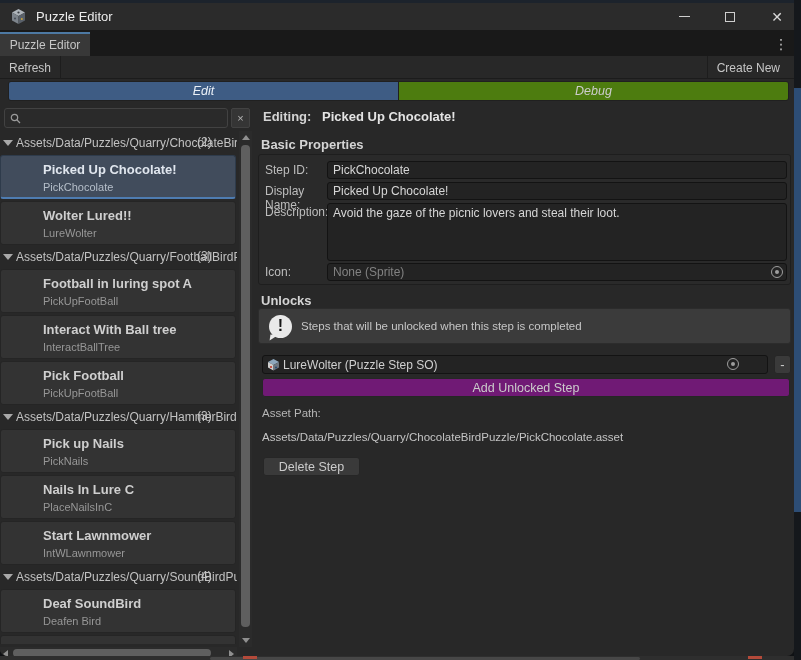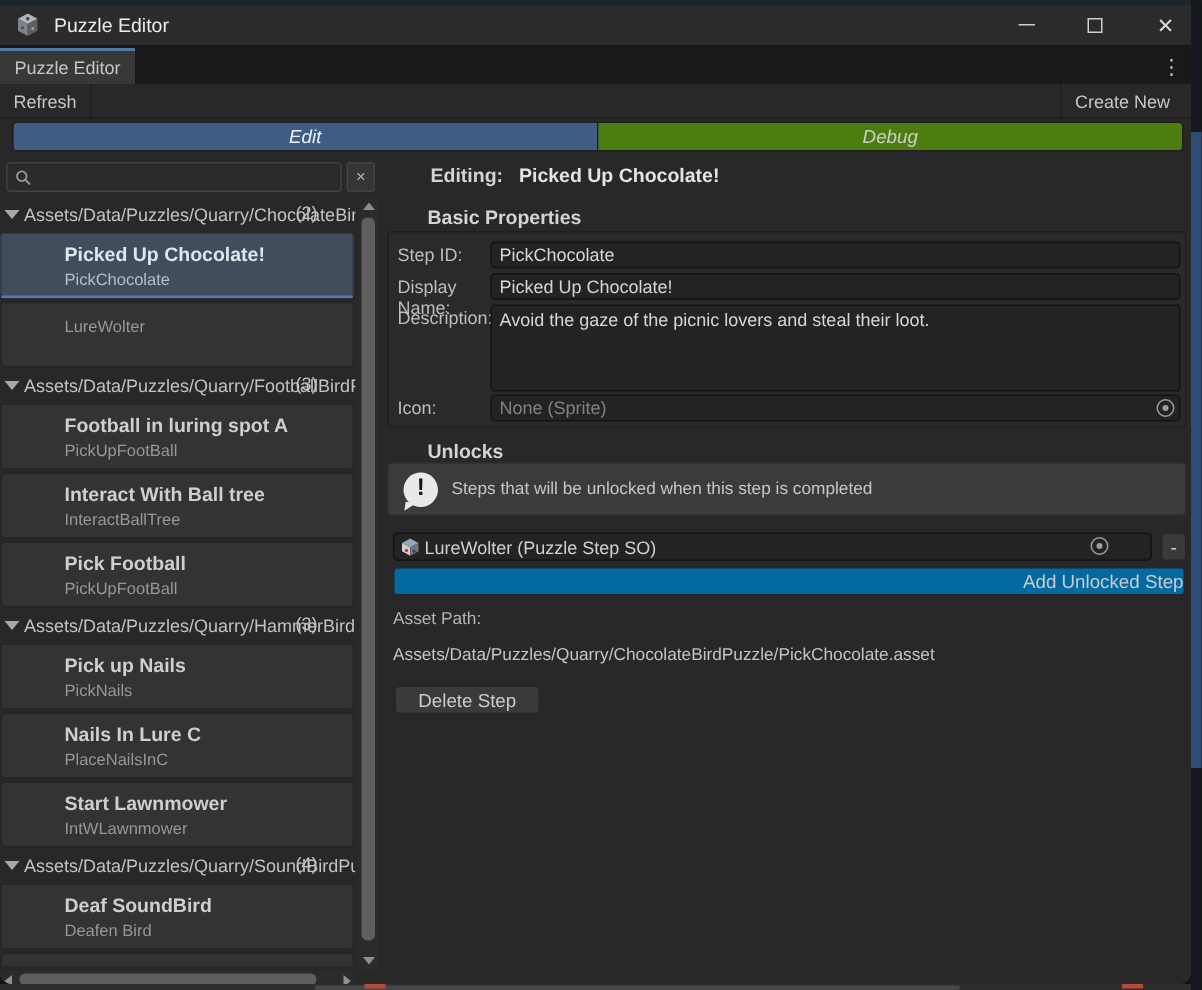--- a/index.html
+++ b/index.html
@@ -79,21 +79,21 @@
   .vscroll .thumb { position:absolute; left:2px; top:14px; width:9px; height:482px; background:#5f5f5f; border-radius:4px; }
   .arr { position:absolute; width:0; height:0; }
   .arr-up   { left:3px; top:4px;    border-left:4px solid transparent; border-right:4px solid transparent; border-bottom:5px solid #8f8f8f; }
   .arr-down { left:3px; bottom:4px; border-left:4px solid transparent; border-right:4px solid transparent; border-top:5px solid #8f8f8f; }
   .hscroll { position:absolute; left:0; top:644px; width:237px; height:12px; background:#2b2b2b; }
   .hscroll .thumb { position:absolute; left:13px; top:2px; width:198px; height:8px; background:#5f5f5f; border-radius:4px; }
   .arr-left  { left:3px; top:3px;  border-top:4px solid transparent; border-bottom:4px solid transparent; border-right:5px solid #8f8f8f; }
   .arr-right { right:3px; top:3px; border-top:4px solid transparent; border-bottom:4px solid transparent; border-left:5px solid #8f8f8f; }
 
   
-  .rp-label { position:absolute; font-size:13px; font-weight:bold; color:#d4d4d4;margin-left:24px; }
+  .rp-label { position:absolute; font-size:13px; font-weight:bold; color:#d4d4d4; }
   .editing-label { left:263px; top:106px; }
   .editing-value { left:322px; top:106px; color:#e4e4e4; }
   .basic-title   { left:261px; top:134px; }
   .unlocks-title { left:261px; top:290px; }
 
   .group-box { position:absolute; left:258px; top:151px; width:533px; height:131px;
                background:#2a2a2a; border:1px solid #1e1e1e; border-radius:3px; }
   .frow { position:absolute; left:6px; display:flex; }
   .flabel { width:62px; font-size:12px; color:#bdbdbd; padding-top:2px; flex:none; }
   .uinput { width:460px; height:18px; background:#232323; border:1px solid #131313; border-radius:3px;
@@ -121,23 +121,23 @@
   .unlock-row { position:absolute; left:262px; top:352px; }
   .unlock-obj { position:absolute; left:0; top:0; width:506px; height:19px; background:#232323;
                 border:1px solid #131313; border-radius:3px; display:flex; align-items:center;
                 font-size:12px; color:#d0d0d0; }
   .unlock-obj svg { margin-left:4px; flex:none; }
   .unlock-obj .objname { margin-left:3px; }
   .unlock-obj .picker { right:28px; }
   .minus-btn { position:absolute; left:512px; top:0; width:17px; height:19px; background:#3a3a3a;
                border:1px solid #262626; border-radius:3px; color:#cfcfcf; font-size:13px;
                display:flex; align-items:center; justify-content:center; }
-  .add-btn { position:absolute; left:262px; top:375px; width:528px; height:19px; background:#0369a1;
+  .add-btn { position:absolute; left:262px; top:375px; width:528px; height:19px; background:#701a75;
              border:1px solid #262626; border-radius:3px; color:#cbcbcb; font-size:12.5px;
-             display:flex; align-items:center; justify-content:flex-end; }
+             display:flex; align-items:center; justify-content:center; }
   .assetpath-label { position:absolute; left:262px; top:404px; font-size:11.5px; color:#b5b5b5; }
   .assetpath-value { position:absolute; left:262px; top:428px; font-size:11.5px; color:#c4c4c4; }
   .delete-btn { position:absolute; left:263px; top:454px; width:97px; height:19px; background:#3a3a3a;
                 border:1px solid #262626; border-radius:3px; color:#cbcbcb; font-size:12.5px;
                 display:flex; align-items:center; justify-content:center; }
 </style>
 </head>
 <body>
 
 <div class="desk-top"></div>
@@ -211,20 +211,21 @@
       <div class="group-header">
         <span class="tri"></span>
         <span>Assets/Data/Puzzles/Quarry/ChocolateBirdPuzzle</span>
         <span class="gcount">(2)</span>
       </div>
       <div class="step-item selected">
         <div class="step-title">Picked Up Chocolate!</div>
         <div class="step-id">PickChocolate</div>
       </div>
       <div class="step-item">
+        <div class="step-title">Wolter Lured!!</div>
         <div class="step-id">LureWolter</div>
       </div>
       <div class="group-header">
         <span class="tri"></span>
         <span>Assets/Data/Puzzles/Quarry/FootballBirdPuzzle</span>
         <span class="gcount">(3)</span>
       </div>
       <div class="step-item">
         <div class="step-title">Football in luring spot A</div>
         <div class="step-id">PickUpFootBall</div>

